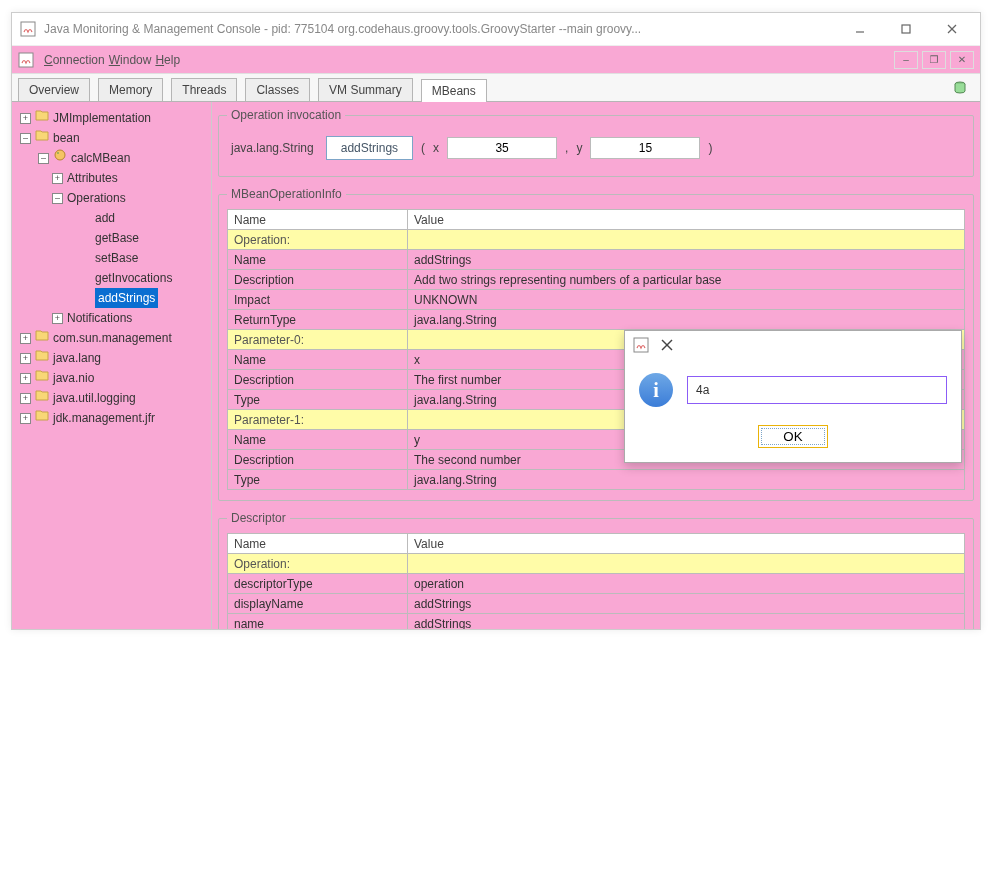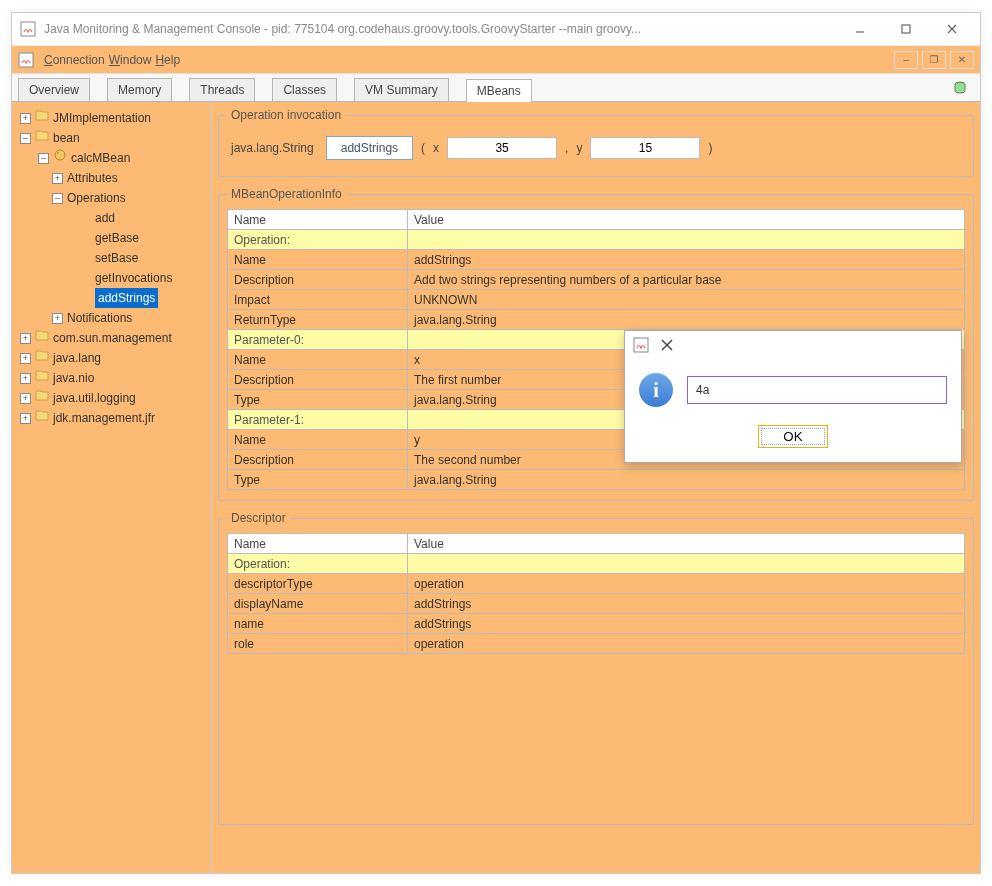--- a/index.html
+++ b/index.html
@@ -9,23 +9,23 @@
   background: #fff;
   color: #333;
   width: 992px;
   height: 886px;
   overflow: hidden;
   position: relative;
 }
 .window {
   border: 1px solid #ccc;
   width: 970px;
-  height: 862px;
+  height: 618px;
   margin: 12px auto;
-  background: #fdba74;
+  background: #f9a8d4;
   box-shadow: 0 0 8px rgba(0,0,0,0.08);
   display: flex;
   flex-direction: column;
 }
 .titlebar {
   display: flex;
   align-items: center;
   height: 32px;
   padding: 0 8px;
   background: #fff;
@@ -51,21 +51,21 @@
 .sub-win-btns { margin-left: auto; display:flex; gap:4px; }
 .sub-win-btn { width:24px; height:18px; border:1px solid #ddd; display:flex; align-items:center; justify-content:center; color:#666; font-size:10px; }
 .toolbar-sep { border-top:1px solid #e0e0e0; }
 .tabbar {
   display:flex; align-items:flex-end; padding: 4px 6px 0 6px;
   border-bottom:1px solid #b5b5b5;
   background:#f7f7f7;
 }
 .tab {
   padding: 4px 10px; border:1px solid #b5b5b5; border-bottom:none;
-  background:#eee; margin-right:17px; font-size:12px; color:#444;
+  background:#eee; margin-right:8px; font-size:12px; color:#444;
 }
 .tab.active { background:#fff; position:relative; top:1px; }
 .tab-extra { margin-left:auto; padding:2px 6px; }
 .cylinder-icon svg { width:16px; height:16px; }
 .content { display:flex; flex:1; overflow:hidden; }
 .tree-pane {
   width: 200px; border-right:1px solid #ccc; padding:6px 0 6px 6px;
   overflow:auto; font-size:12px; color:#333;
 }
 .tree ul { list-style:none; padding-left:0; }

